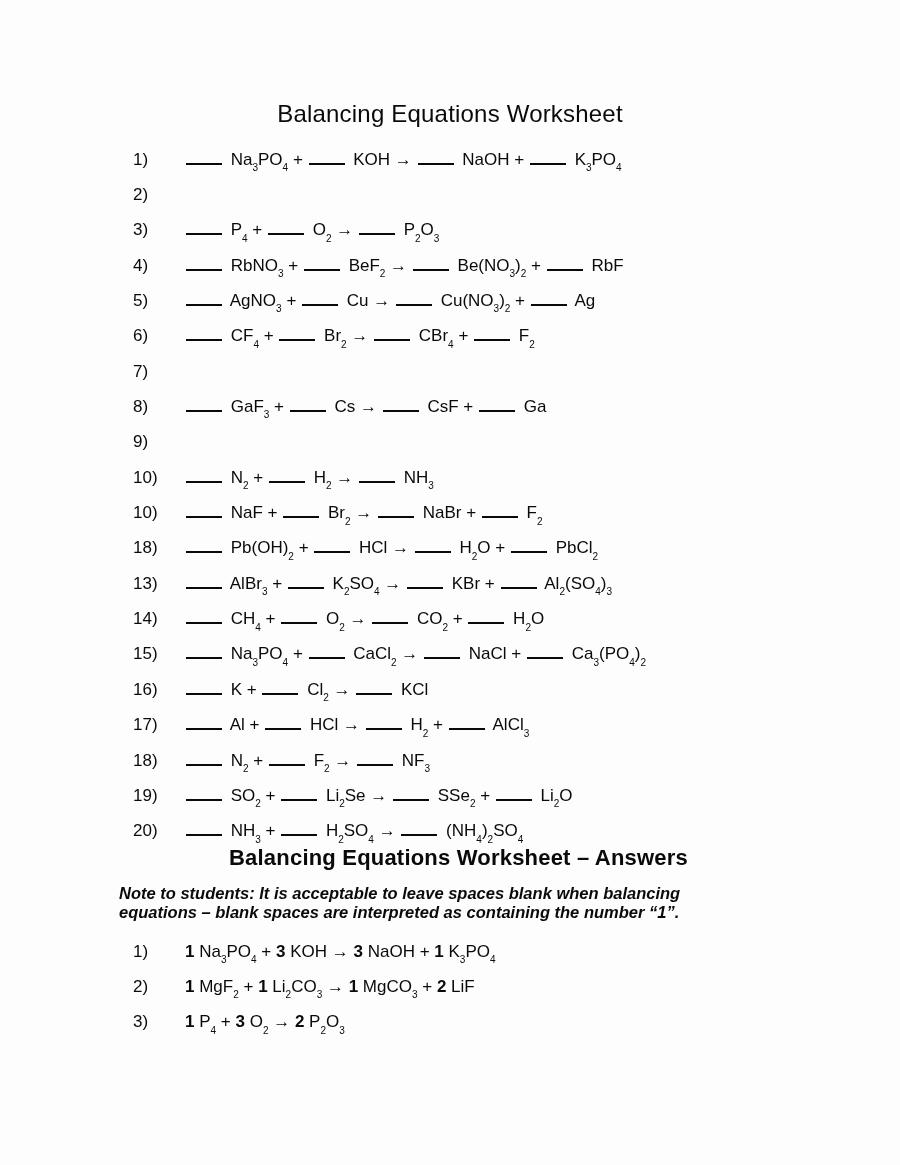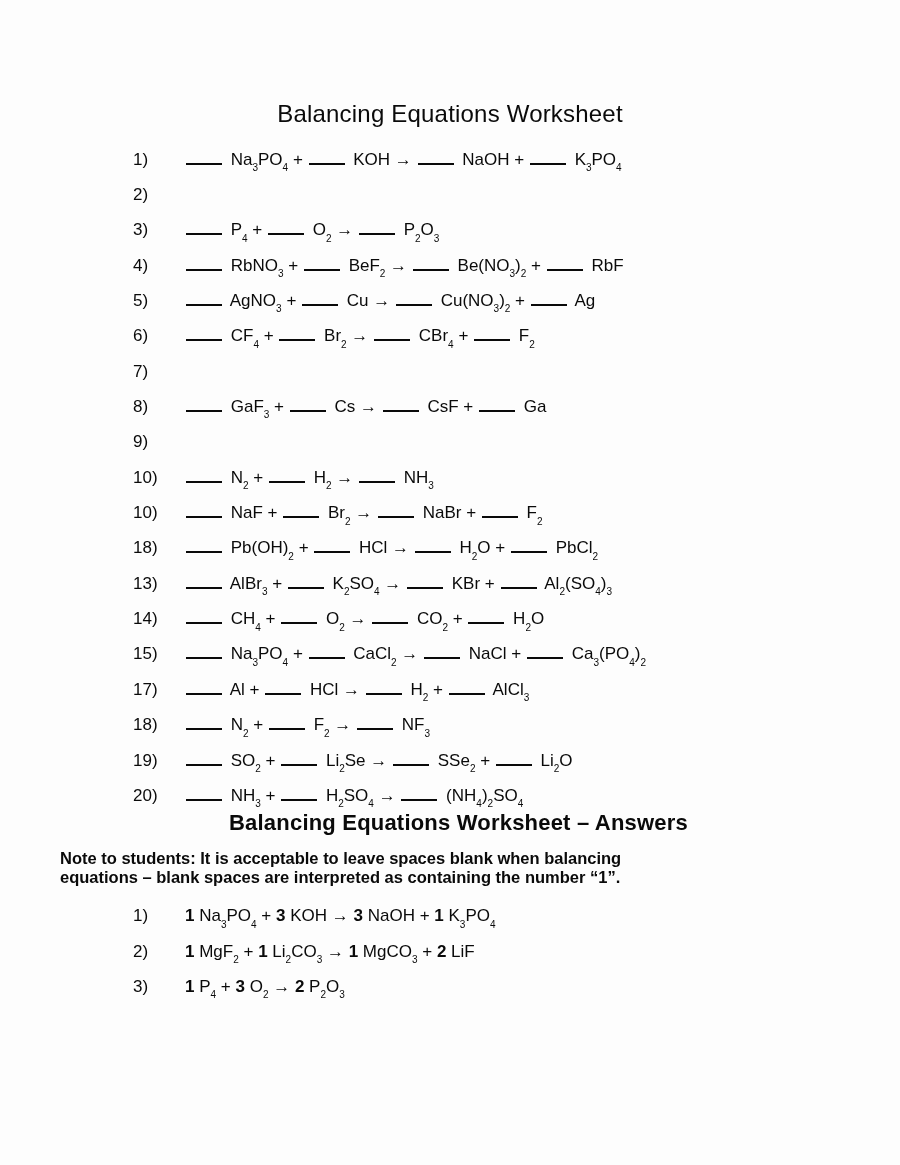--- a/index.html
+++ b/index.html
@@ -51,25 +51,26 @@
   h2.ans-title {
     margin: -4px 0 0 0;
     text-align: center;
     font-size: 22px;
     font-weight: bold;
     letter-spacing: 0.2px;
     padding-left: 17px;
   }
   p.note {
     margin: 13px 0 0 0;
-    padding-left: 60px;
+    padding-left: 119px;
     padding-right: 140px;
     font-size: 16.5px;
     font-weight: bold;
     line-height: 19px;
+    font-style: italic;
   }
   .ans-list { margin-top: 12px; padding-left: 133px; }
 </style>
 </head>
 <body>
 
 <div class="sheet">
   <h1 class="ws-title">Balancing Equations Worksheet</h1>
 
   <div class="eq-list" id="questions">
@@ -124,20 +125,24 @@
       </div>
       <div class="eq-row">
         <span class="eq-num">14)</span>
         <span class="eq-text"><span class="blank"></span> CH<sub>4</sub> + <span class="blank"></span> O<sub>2</sub> <span class="arrow">→</span> <span class="blank"></span> CO<sub>2</sub> + <span class="blank"></span> H<sub>2</sub>O</span>
       </div>
       <div class="eq-row">
         <span class="eq-num">15)</span>
         <span class="eq-text"><span class="blank"></span> Na<sub>3</sub>PO<sub>4</sub> + <span class="blank"></span> CaCl<sub>2</sub> <span class="arrow">→</span> <span class="blank"></span> NaCl + <span class="blank"></span> Ca<sub>3</sub>(PO<sub>4</sub>)<sub>2</sub></span>
       </div>
       <div class="eq-row">
+        <span class="eq-num">16)</span>
+        <span class="eq-text"><span class="blank"></span> K + <span class="blank"></span> Cl<sub>2</sub> <span class="arrow">→</span> <span class="blank"></span> KCl</span>
+      </div>
+      <div class="eq-row">
         <span class="eq-num">17)</span>
         <span class="eq-text"><span class="blank"></span> Al + <span class="blank"></span> HCl <span class="arrow">→</span> <span class="blank"></span> H<sub>2</sub> + <span class="blank"></span> AlCl<sub>3</sub></span>
       </div>
       <div class="eq-row">
         <span class="eq-num">18)</span>
         <span class="eq-text"><span class="blank"></span> N<sub>2</sub> + <span class="blank"></span> F<sub>2</sub> <span class="arrow">→</span> <span class="blank"></span> NF<sub>3</sub></span>
       </div>
       <div class="eq-row">
         <span class="eq-num">19)</span>
         <span class="eq-text"><span class="blank"></span> SO<sub>2</sub> + <span class="blank"></span> Li<sub>2</sub>Se <span class="arrow">→</span> <span class="blank"></span> SSe<sub>2</sub> + <span class="blank"></span> Li<sub>2</sub>O</span>

